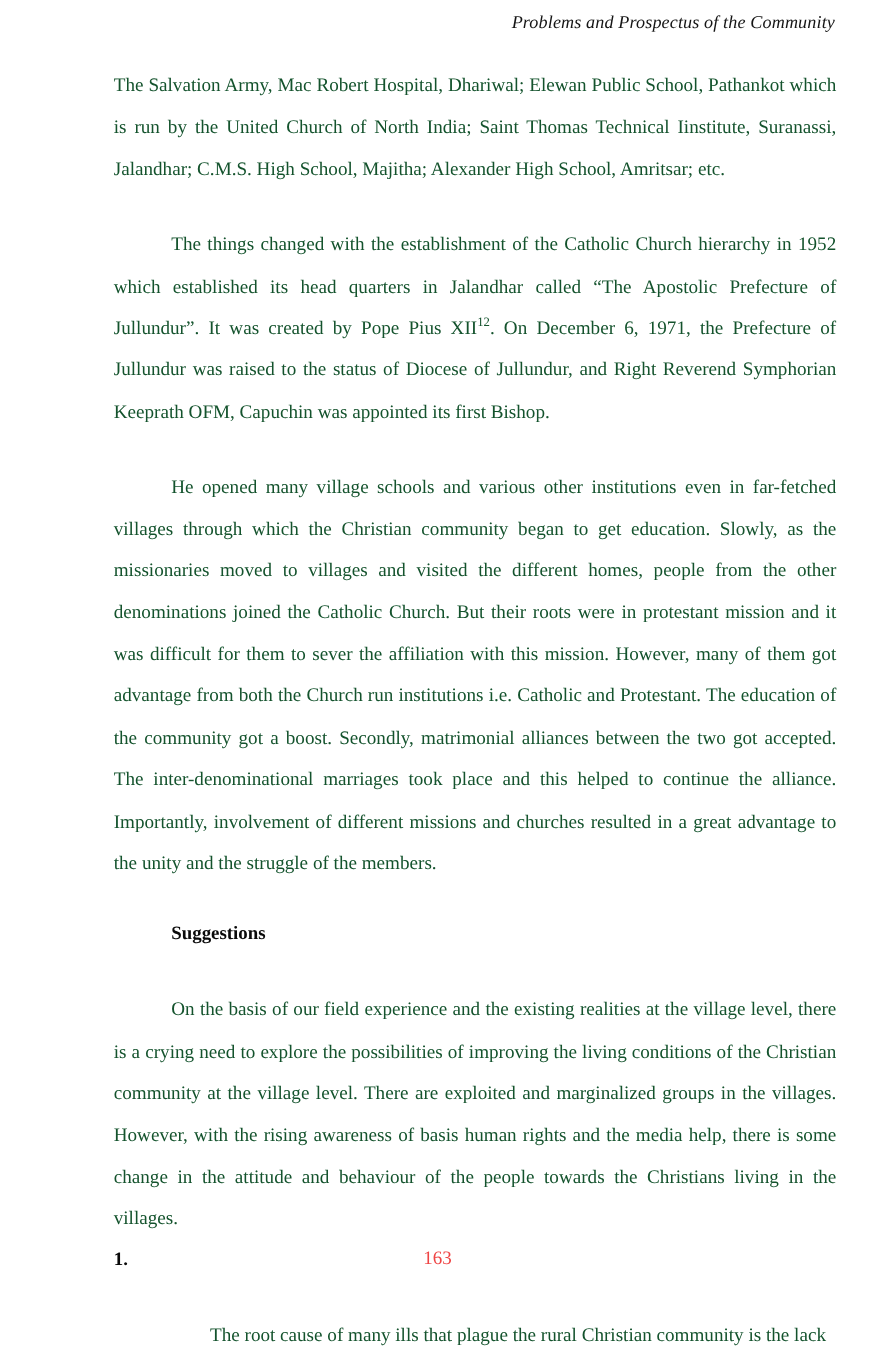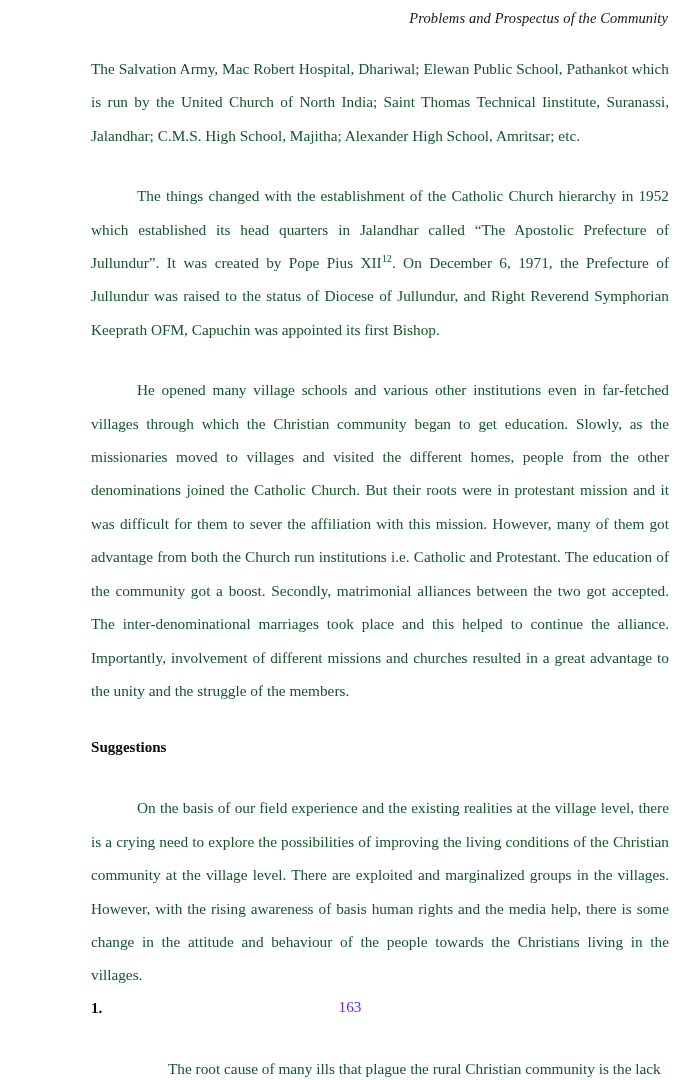--- a/index.html
+++ b/index.html
@@ -72,21 +72,21 @@
   }
 
   
   h2.heading {
     margin: 0;
     font-size: 15.1px;
     font-weight: bold;
     line-height: 33px;
     color: #0a0a0a;
   }
-  h2.heading.spaced { margin-top: 24px; }
+  h2.heading.spaced { margin-top: 24px; margin-left: 46px; }
 
   h2.num-heading {
     margin: 0;
     font-size: 15.1px;
     font-weight: bold;
     line-height: 33px;
     color: #0a0a0a;
     display: flex;
   }
   h2.num-heading .num {
@@ -95,21 +95,21 @@
   }
 
   
   .page-number {
     position: absolute;
     left: 0;
     right: 0;
     top: 998px;
     text-align: center;
     font-size: 15.2px;
-    color: #6d28d9;
+    color: #ef4444;
   }
 </style>
 </head>
 <body>
 
 <div class="page">
 
   <div class="running-header">Problems and Prospectus of the Community</div>
 
   <div class="body-col">

